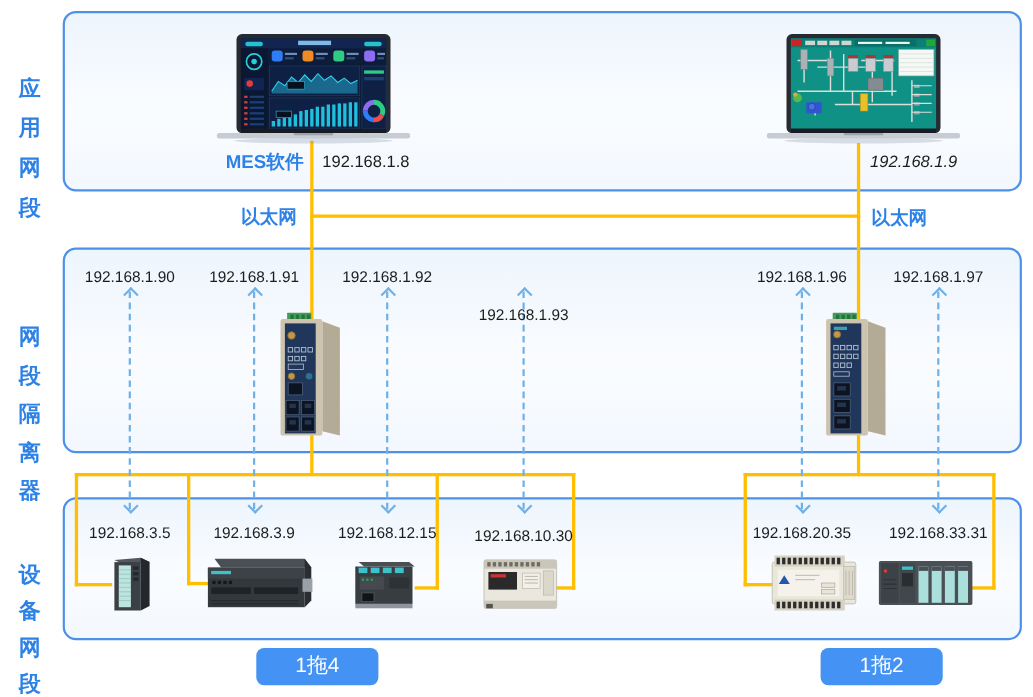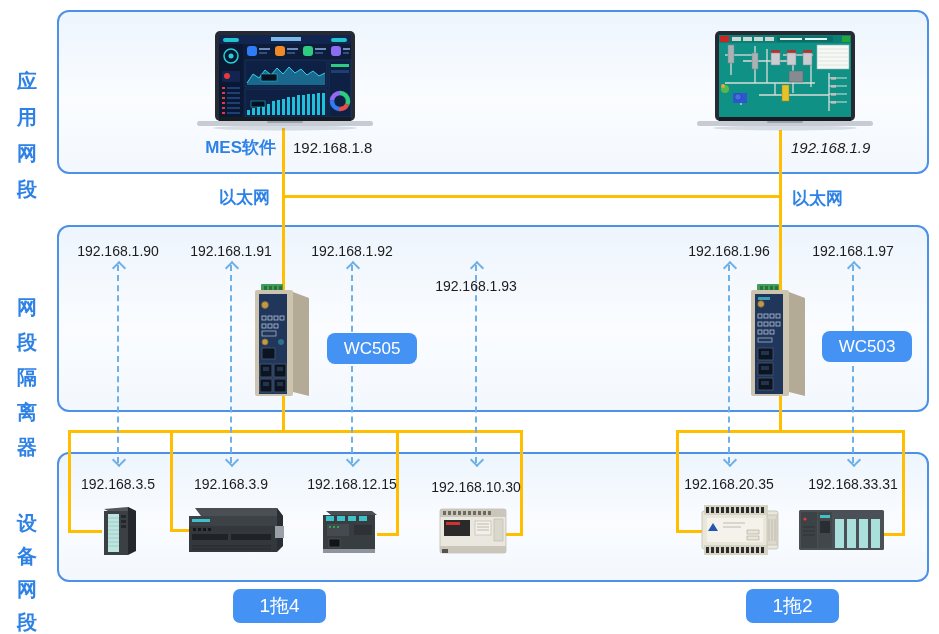--- a/index.html
+++ b/index.html
@@ -13,21 +13,21 @@
   .dash{position:absolute;width:0;border-left:2px dashed #6FB0E6;}
   .chev{position:absolute;width:8px;height:8px;border-top:2.5px solid #6FB0E6;
         border-left:2.5px solid #6FB0E6;left:-5px;}
   .chev.up{top:-2px;transform:rotate(45deg);}
   .chev.down{bottom:-2px;transform:rotate(225deg);}
   .ip{position:absolute;width:110px;text-align:center;font-size:14px;color:#1c1c1c;}
   .appip{position:absolute;font-size:15px;color:#1c1c1c;}
   .blue-label{position:absolute;color:#2E82E6;font-weight:bold;font-size:17px;}
   .badge{position:absolute;background:#4392F4;color:#ffffff;text-align:center;border-radius:8px;}
   .badge.model{width:90px;height:31px;line-height:31px;font-size:17px;}
-  .badge.group{width:93px;height:34px;line-height:34px;font-size:19px;border-radius:7px;}
+  .badge.group{width:111px;height:34px;line-height:34px;font-size:19px;border-radius:7px;}
   .dev{position:absolute;}
 </style>
 </head>
 <body>
 
 <div class="stage">
 
   <div class="box" style="left:57px;top:10px;width:868px;height:160px;"></div>
   <div class="box" style="left:57px;top:225px;width:868px;height:183px;"></div>
   <div class="box" style="left:57px;top:452px;width:868px;height:126px;"></div>
@@ -280,21 +280,20 @@
       <rect x="9" y="95" width="12" height="13"></rect>
         <rect x="23" y="95" width="12" height="13"></rect>
     </g>
     <g fill="#24344e">
         <rect x="12" y="83" width="6" height="4"></rect>
         <rect x="26" y="83" width="6" height="4"></rect>
         <rect x="12" y="98" width="6" height="4"></rect>
         <rect x="26" y="98" width="6" height="4"></rect>
       </g>
   </svg>
-  <div class="badge model" style="left:327px;top:333px;">WC505</div>
 
   <svg class="dev" style="left:747px;top:284px;" width="64" height="120" viewBox="0 0 64 120">
     <rect x="10" y="0" width="22" height="11" rx="1" fill="#3f9e57"></rect>
     <g fill="#2c7040">
         <rect x="13" y="2" width="3" height="7"></rect>
         <rect x="18" y="2" width="3" height="7"></rect>
         <rect x="23" y="2" width="3" height="7"></rect>
         <rect x="28" y="2" width="3" height="7"></rect>
       </g>
     <polygon points="42,8 58,14 58,112 42,108" fill="#b4ab97"></polygon>
@@ -320,21 +319,20 @@
       <rect x="11" y="64" width="15" height="12"></rect>
         <rect x="11" y="79" width="15" height="12"></rect>
         <rect x="11" y="94" width="15" height="12"></rect>
     </g>
     <g fill="#24344e">
         <rect x="14" y="67" width="8" height="4"></rect>
         <rect x="14" y="82" width="8" height="4"></rect>
         <rect x="14" y="97" width="8" height="4"></rect>
       </g>
   </svg>
-  <div class="badge model" style="left:822px;top:331px;">WC503</div>
 
   <div class="ip" style="left:63px;top:476px;">192.168.3.5</div>
   <div class="ip" style="left:176px;top:476px;">192.168.3.9</div>
   <div class="ip" style="left:297px;top:476px;">192.168.12.15</div>
   <div class="ip" style="left:421px;top:479px;">192.168.10.30</div>
   <div class="ip" style="left:674px;top:476px;">192.168.20.35</div>
   <div class="ip" style="left:798px;top:476px;">192.168.33.31</div>
 
   <svg class="dev" style="left:98px;top:503px;" width="42" height="54" viewBox="0 0 42 54">
     <polygon points="6,6 30,4 38,8 14,10" fill="#53585e"></polygon>

